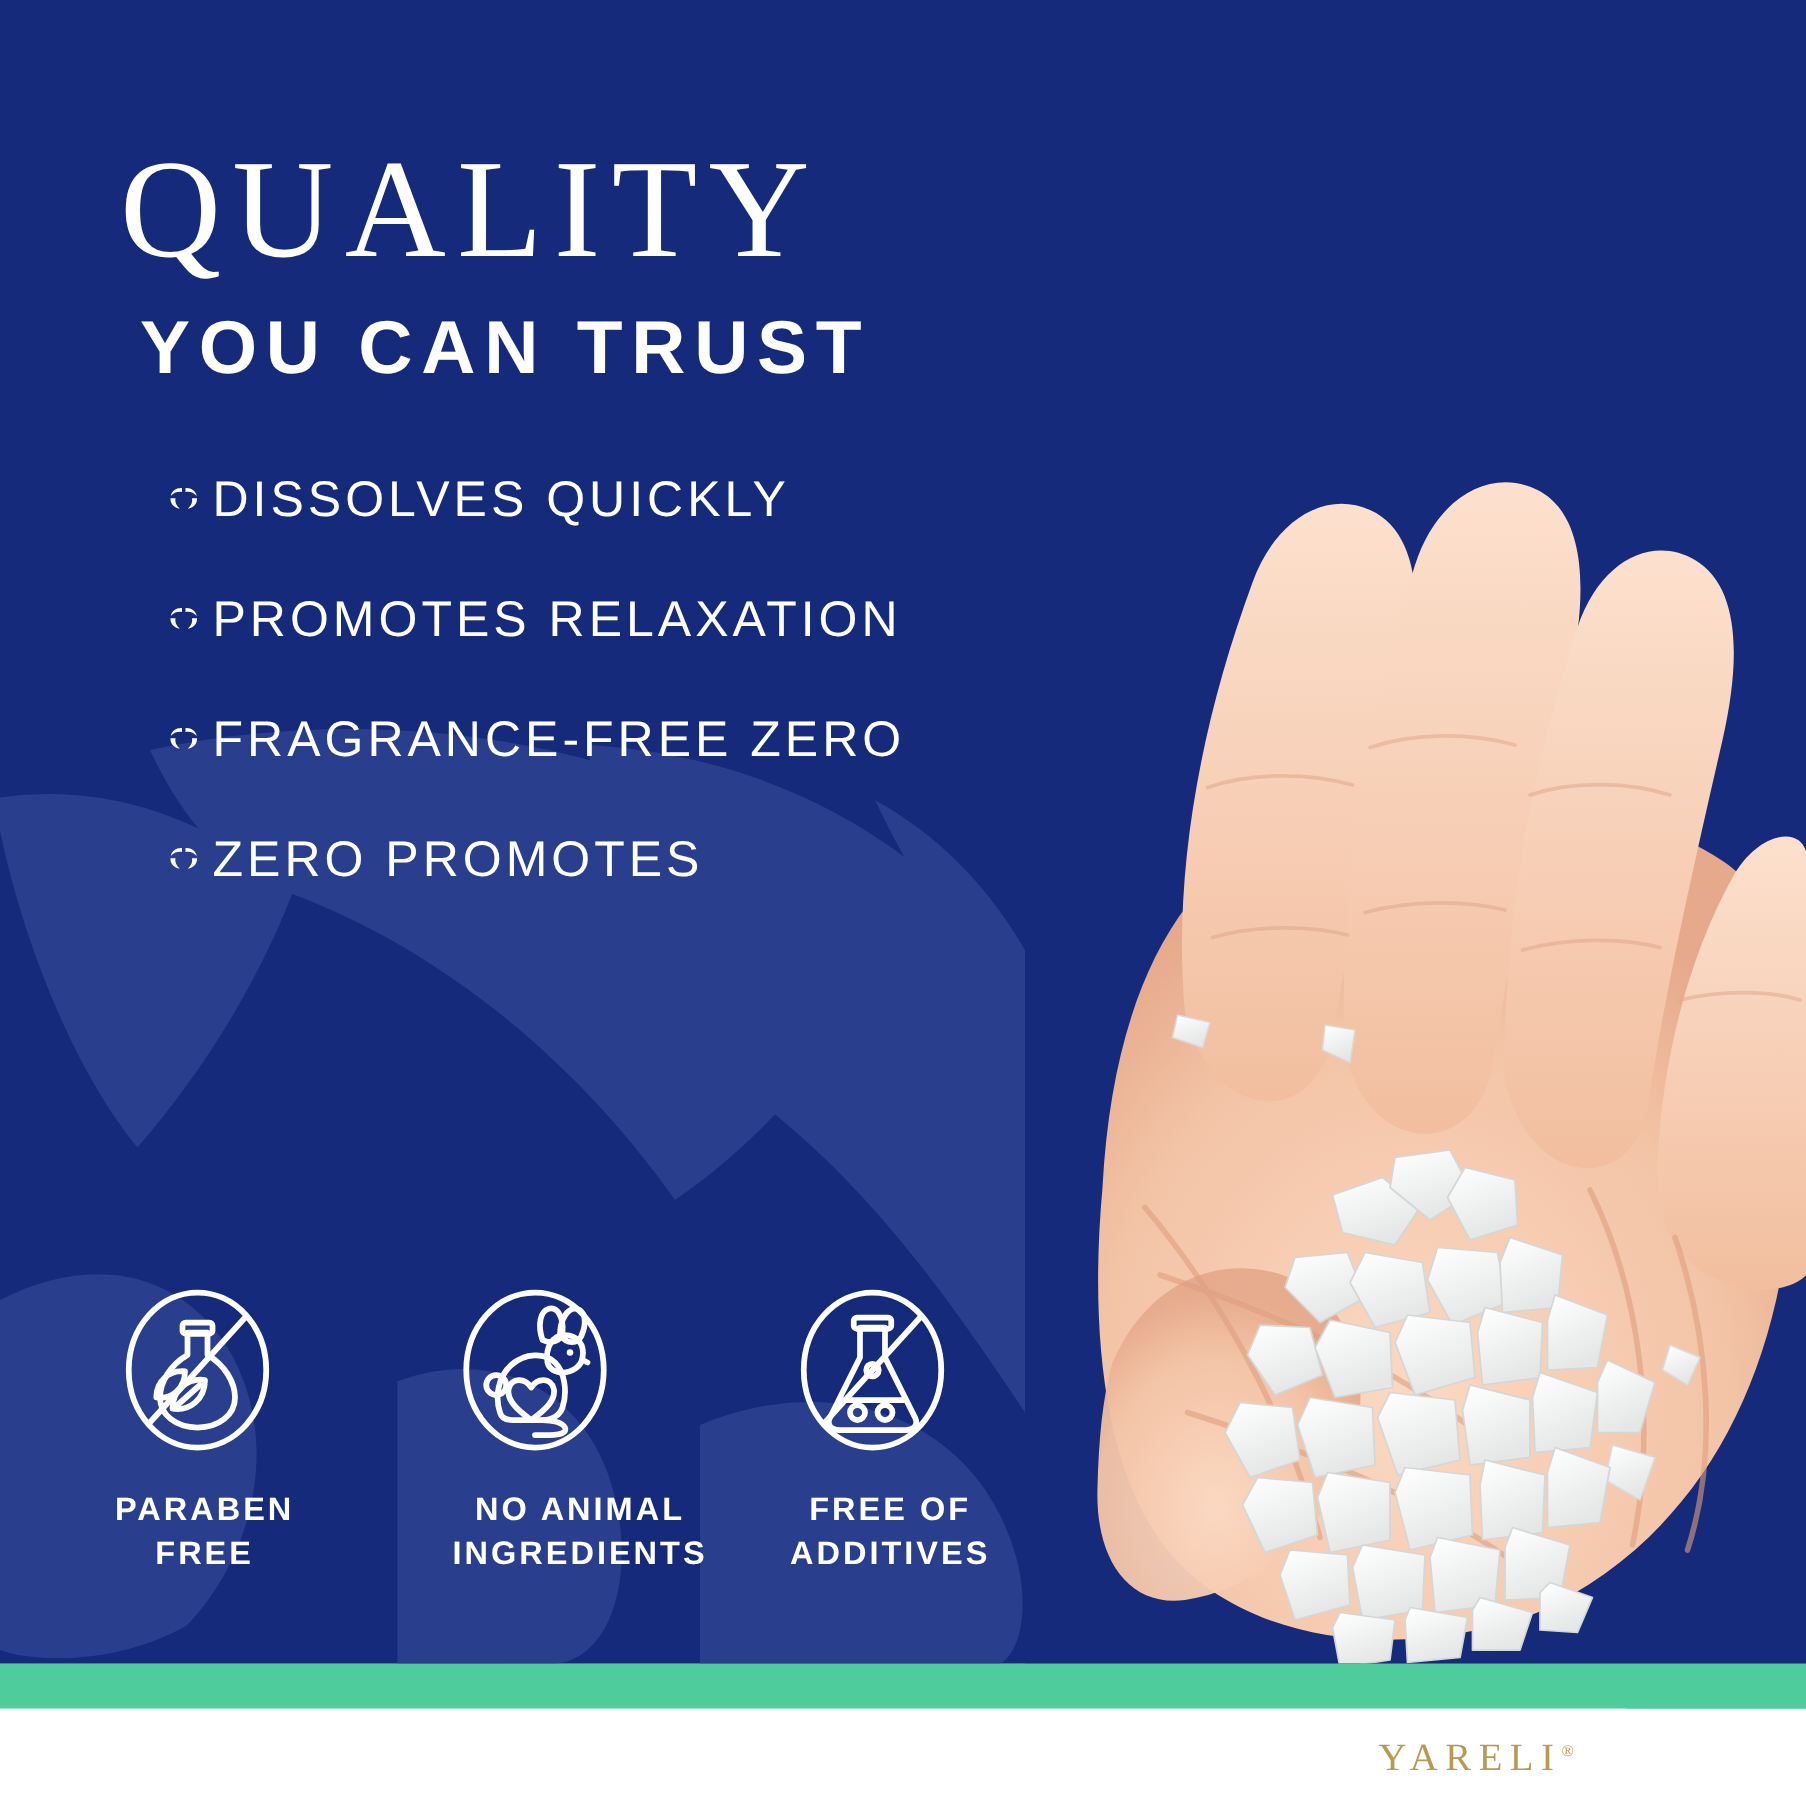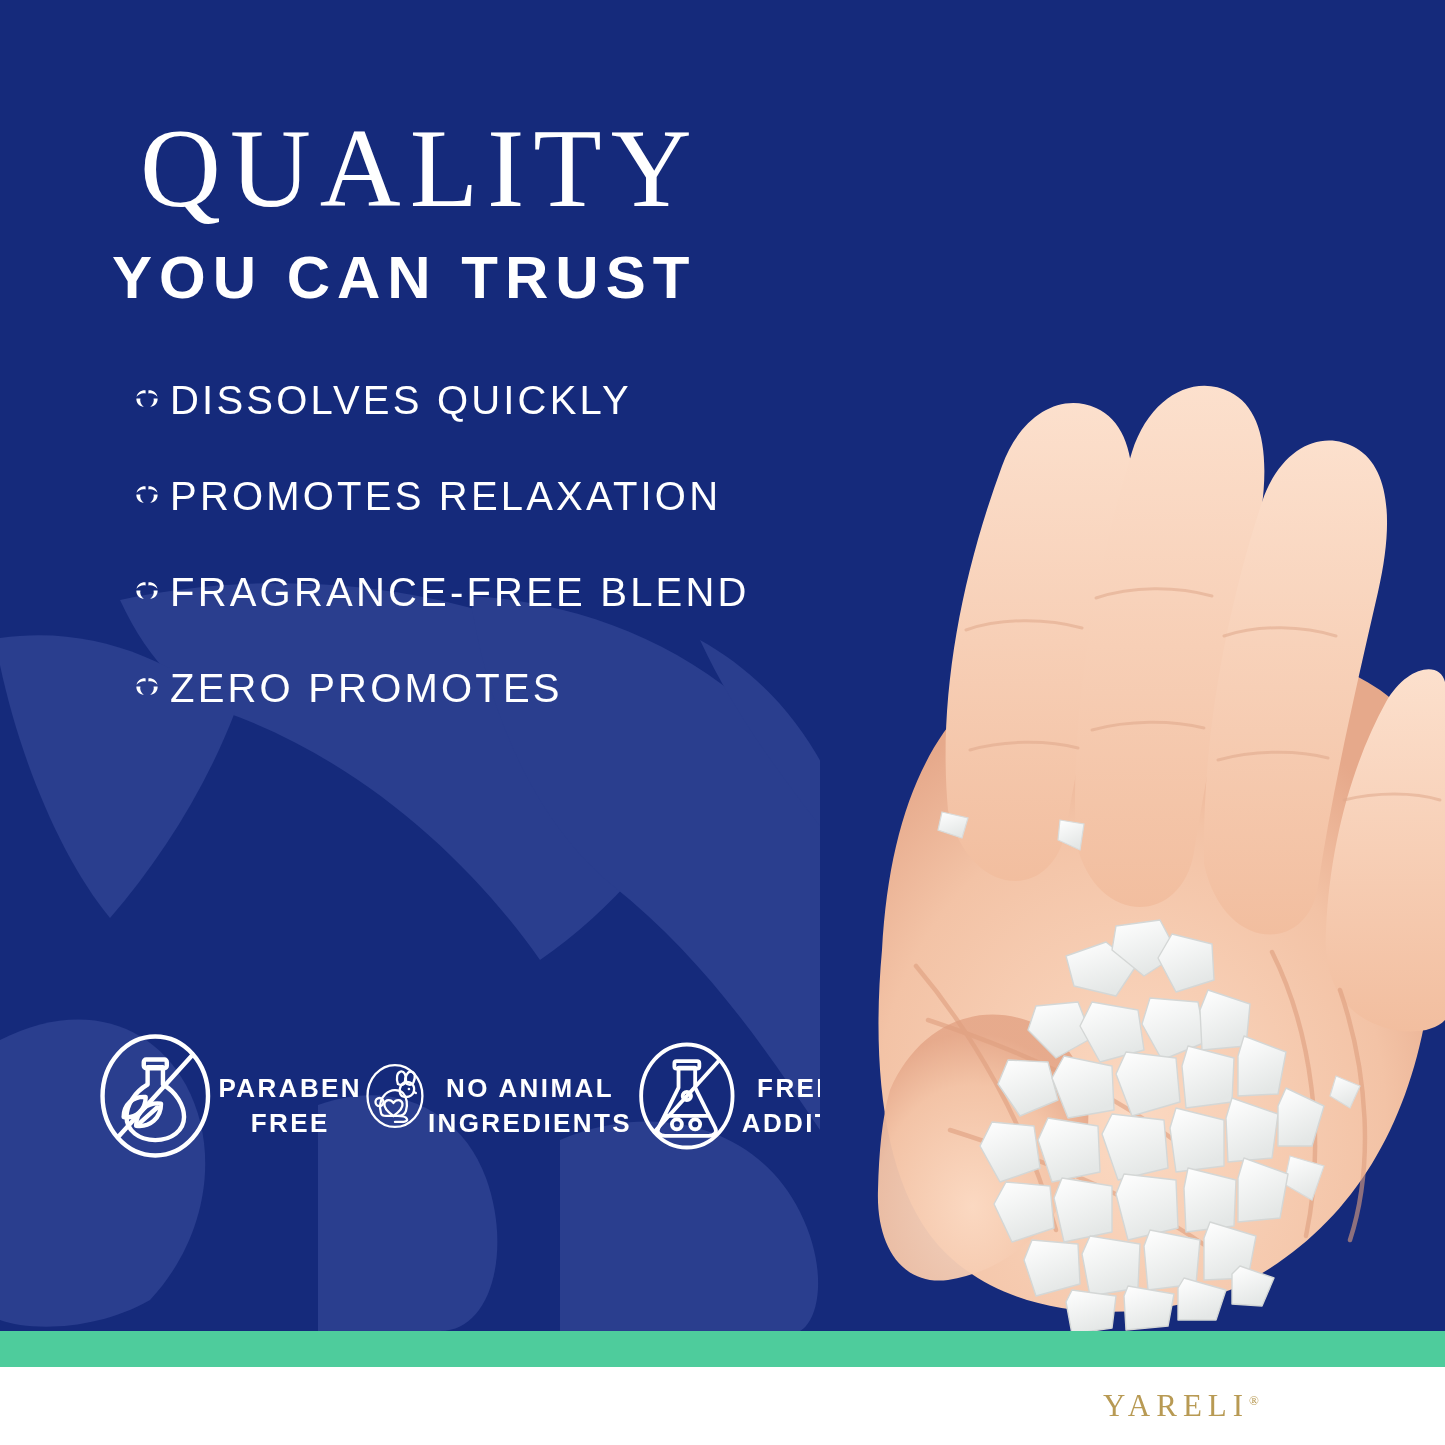--- a/index.html
+++ b/index.html
@@ -28,21 +28,20 @@
   
   .headline{
     position:absolute; left:96px; top:112px;
     color:#ffffff;
     font-family:"Liberation Serif", serif;
     font-size:112px;
     line-height:1.0;
     letter-spacing:9px;
     font-weight:400;
     white-space:nowrap;
-    margin-left:44px;
   }
   .subhead{
     position:absolute; left:112px; top:248px;
     color:#ffffff;
     font-size:60px;
     font-weight:700;
     letter-spacing:7px;
     line-height:1.0;
     white-space:nowrap;
   }
@@ -72,21 +71,21 @@
   }
 
   
   .badges{
     position:absolute; left:92px; top:1022px;
     width:810px;
     display:flex;
   }
   .badge{
     width:270px;
-    display:flex; flex-direction:row; align-items:center;
+    display:flex; flex-direction:column; align-items:flex-start;
   }
   .badge-icon{ width:132px; height:148px; display:block; }
   .badge-label{
     margin-top:20px;
     color:#ffffff;
     font-size:26px;
     font-weight:700;
     letter-spacing:2.4px;
     line-height:1.34;
     text-align:center;
@@ -189,21 +188,21 @@
 
       <div class="feature-row">
         <svg class="bullet" viewBox="0 0 34 34" aria-hidden="true">
           <g fill="#ffffff">
             <path d="M15.6 7.4 C 11.2 7.0, 7.4 9.6, 6.6 13.8 C 9.0 11.0, 12.4 9.8, 15.6 10.6 Z"></path>
             <path d="M6.4 15.6 C 6.0 19.9, 9.4 23.6, 13.8 23.9 C 11.0 21.5, 9.7 18.6, 10.4 15.6 Z"></path>
             <path d="M18.4 7.4 C 22.8 7.0, 26.6 9.6, 27.4 13.8 C 25.0 11.0, 21.6 9.8, 18.4 10.6 Z"></path>
             <path d="M27.6 15.6 C 28.0 19.9, 24.6 23.6, 20.2 23.9 C 23.0 21.5, 24.3 18.6, 23.6 15.6 Z"></path>
           </g>
         </svg>
-        <span class="feature-label">FRAGRANCE-FREE BLEND</span>
+        <span class="feature-label">FRAGRANCE-FREE ZERO</span>
       </div>
 
       <div class="feature-row">
         <svg class="bullet" viewBox="0 0 34 34" aria-hidden="true">
           <g fill="#ffffff">
             <path d="M15.6 7.4 C 11.2 7.0, 7.4 9.6, 6.6 13.8 C 9.0 11.0, 12.4 9.8, 15.6 10.6 Z"></path>
             <path d="M6.4 15.6 C 6.0 19.9, 9.4 23.6, 13.8 23.9 C 11.0 21.5, 9.7 18.6, 10.4 15.6 Z"></path>
             <path d="M18.4 7.4 C 22.8 7.0, 26.6 9.6, 27.4 13.8 C 25.0 11.0, 21.6 9.8, 18.4 10.6 Z"></path>
             <path d="M27.6 15.6 C 28.0 19.9, 24.6 23.6, 20.2 23.9 C 23.0 21.5, 24.3 18.6, 23.6 15.6 Z"></path>
           </g>

